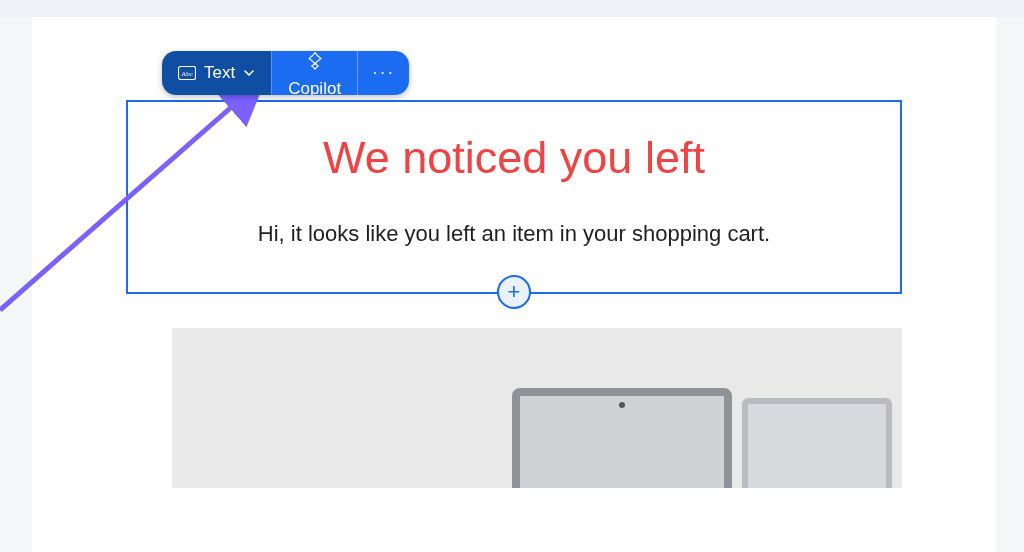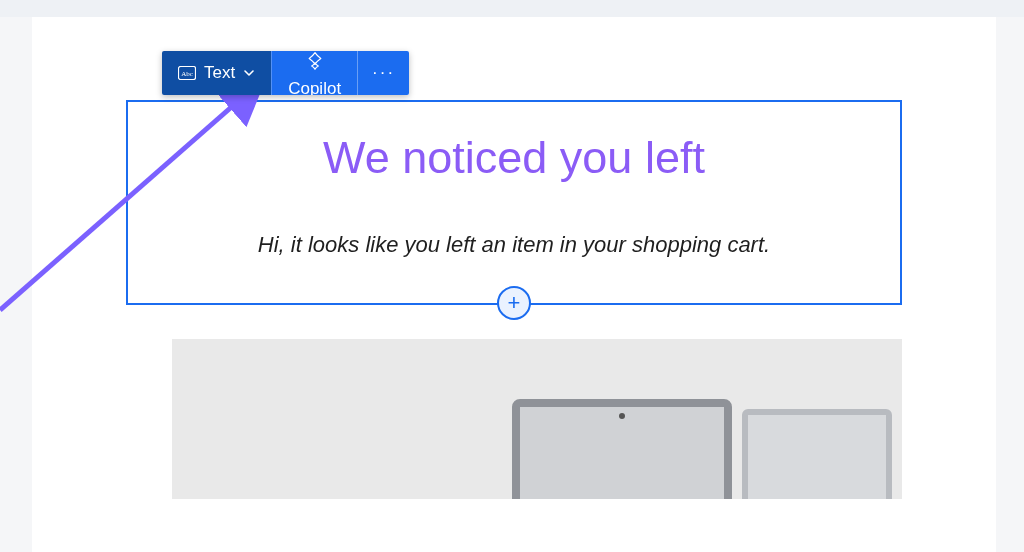--- a/index.html
+++ b/index.html
@@ -27,21 +27,21 @@
       padding-top: 30px;
     }
     
     .toolbar {
       position: absolute;
       top: 34px;
       left: 130px;
       display: flex;
       align-items: stretch;
       height: 44px;
-      border-radius: 2px;
+      border-radius: 14px;
       overflow: hidden;
       box-shadow: 0 2px 6px rgba(0,0,0,0.25);
       z-index: 20;
     }
     .toolbar-segment {
       display: flex;
       align-items: center;
       gap: 8px;
       padding: 0 16px;
       color: #ffffff;
@@ -72,28 +72,27 @@
       margin: 53px 94px 0 94px;
       padding: 28px 40px 42px 40px;
       position: relative;
       text-align: center;
       background: #ffffff;
     }
     .headline {
       font-size: 45px;
       font-weight: 400;
       line-height: 1.25;
-      color: #8b5cf6;
+      color: #ef4444;
     }
     .body-copy {
-      margin-top: 44px;
+      margin-top: 33px;
       font-size: 22px;
       line-height: 1.4;
       color: #1f1f1f;
-      font-style: italic;
     }
     
     .add-btn {
       position: absolute;
       left: 50%;
       bottom: -17px;
       transform: translateX(-50%);
       width: 34px;
       height: 34px;
       border-radius: 50%;

